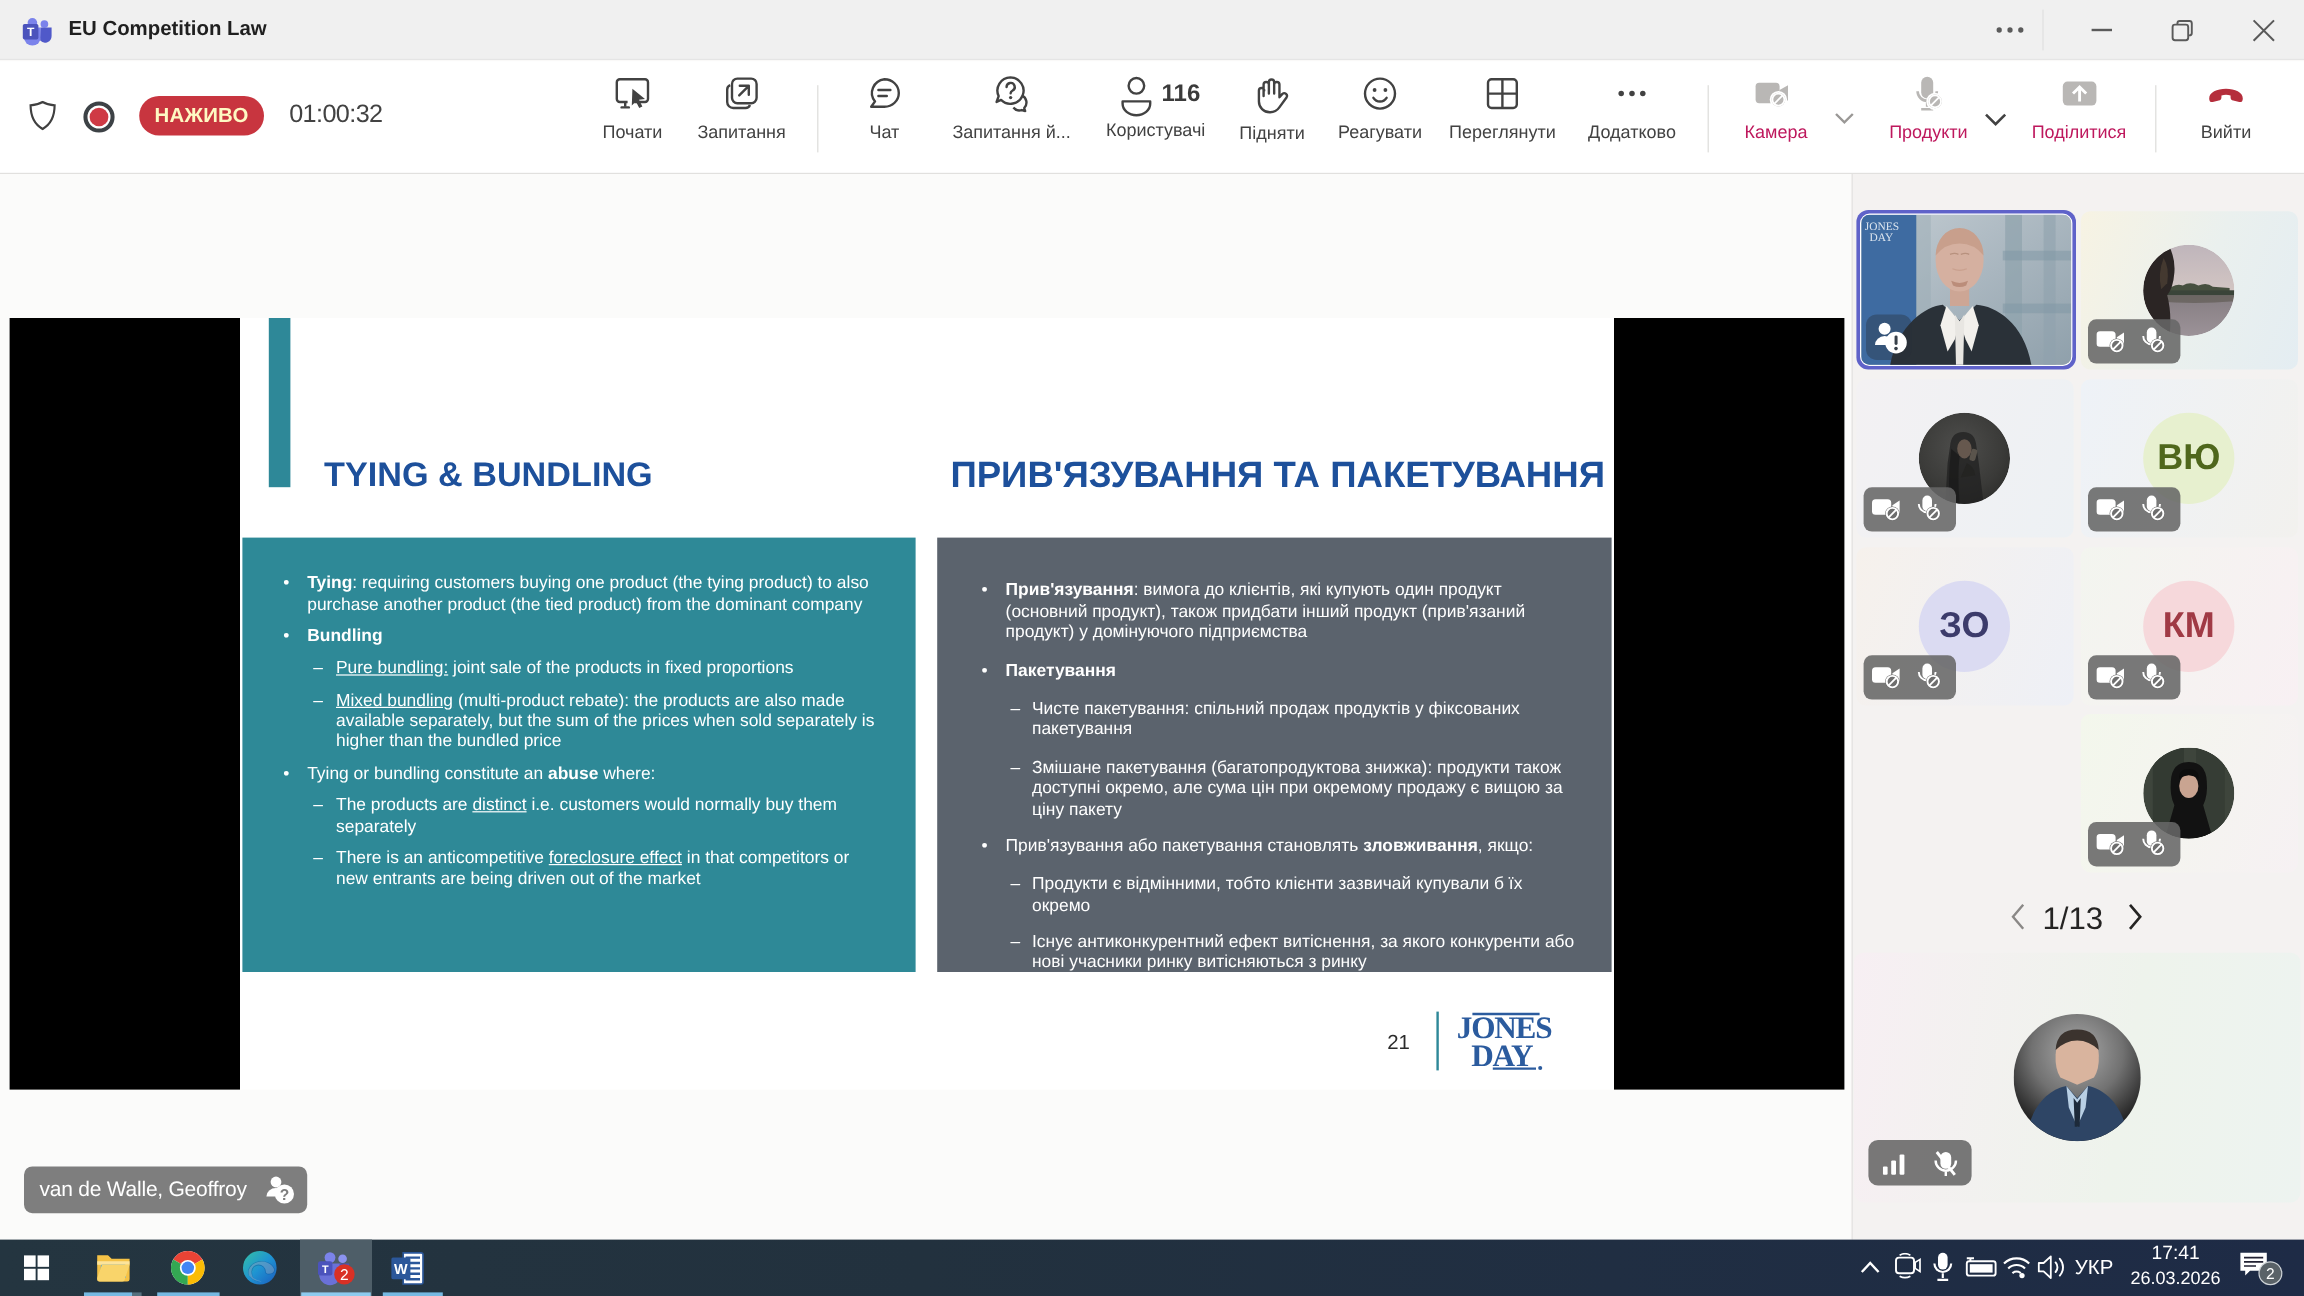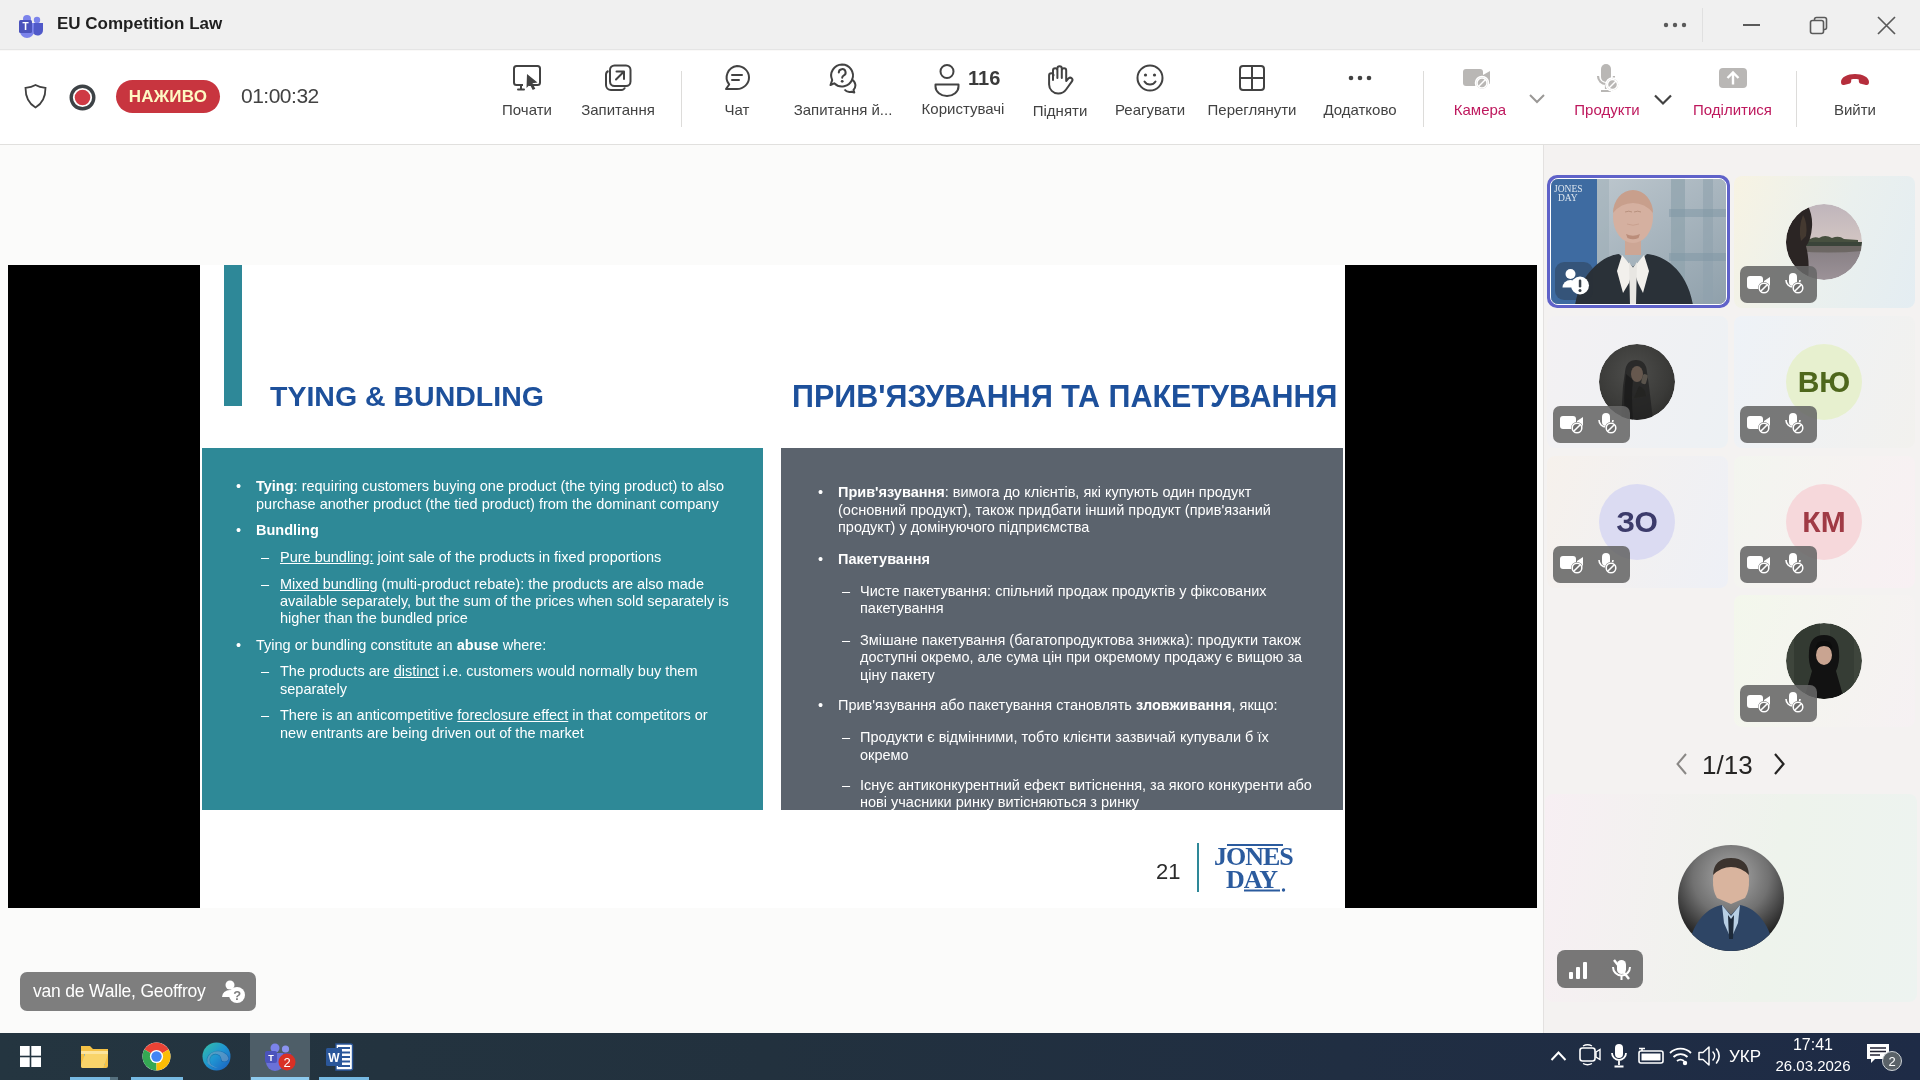--- a/index.html
+++ b/index.html
@@ -26,21 +26,21 @@
 
 
 #tealbar { position:absolute; left:24px; top:0px; width:18px; height:141px; background:#2e8898; }
 .h1 { position:absolute; top:115px; font-size:28.5px; font-weight:bold; color:#1d509b; white-space:nowrap; }
 #boxL { position:absolute; left:2px; top:183px; width:561px; height:362px; background:#2e8997; }
 #boxR { position:absolute; left:581px; top:183px; width:562px; height:362px; background:#5b636d; }
 .sl { position:absolute; color:#fff; font-size:14.5px; white-space:nowrap; }
 .sl b { font-weight:bold; }
 .sl u { text-decoration:underline; }
 
-#footer21 { position:absolute; left:956px; top:594px; font-size:22px; color:#2b2b2b; }
+#footer21 { position:absolute; left:956px; top:594px; font-size:17px; color:#2b2b2b; }
 #jdline { position:absolute; left:997px; top:578px; width:2px; height:49px; background:#2e8898; }
 
 
 #namelabel { position:absolute; left:20px; top:827px; width:236px; height:39px; background:#7e7e7e; border-radius:7px; color:#fff; font-size:17.5px; line-height:39px; padding-left:13px; letter-spacing:-0.2px; }
 
 
 #sidebar { position:absolute; left:1543px; top:145px; width:377px; height:888px; background:#f4f2f1; border-left:1px solid #e3e1e0; }
 .tile { position:absolute; width:181px; height:132px; border-radius:8px; overflow:hidden; }
 .avatar { position:absolute; left:52px; top:28px; width:76px; height:76px; border-radius:50%; text-align:center; line-height:76px; font-size:30px; font-weight:bold; }
 .badge { position:absolute; left:6px; bottom:5px; width:77px; height:37px; background:rgba(102,102,102,0.88); border-radius:7px; }

